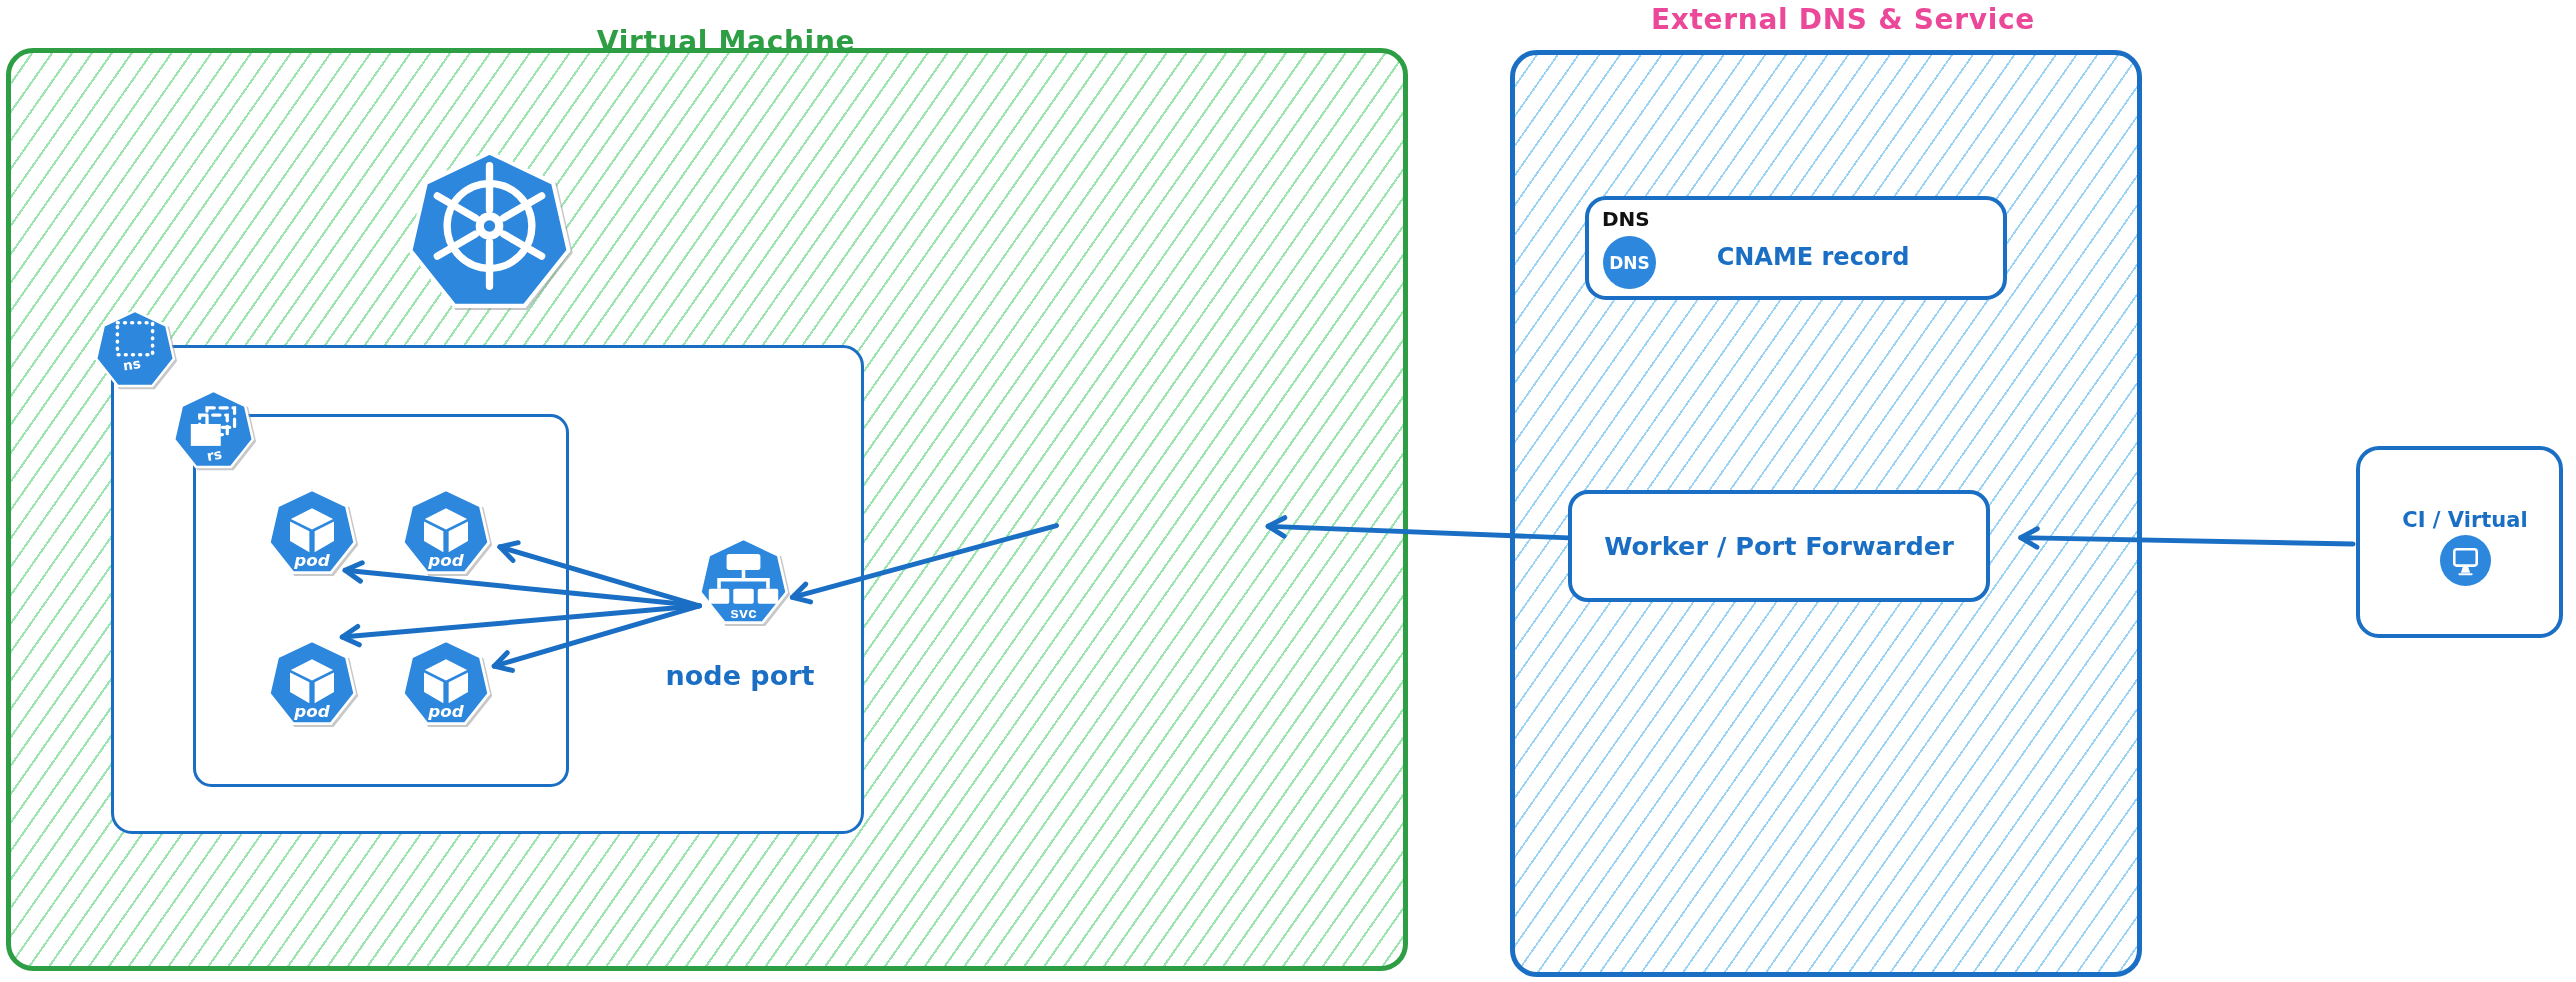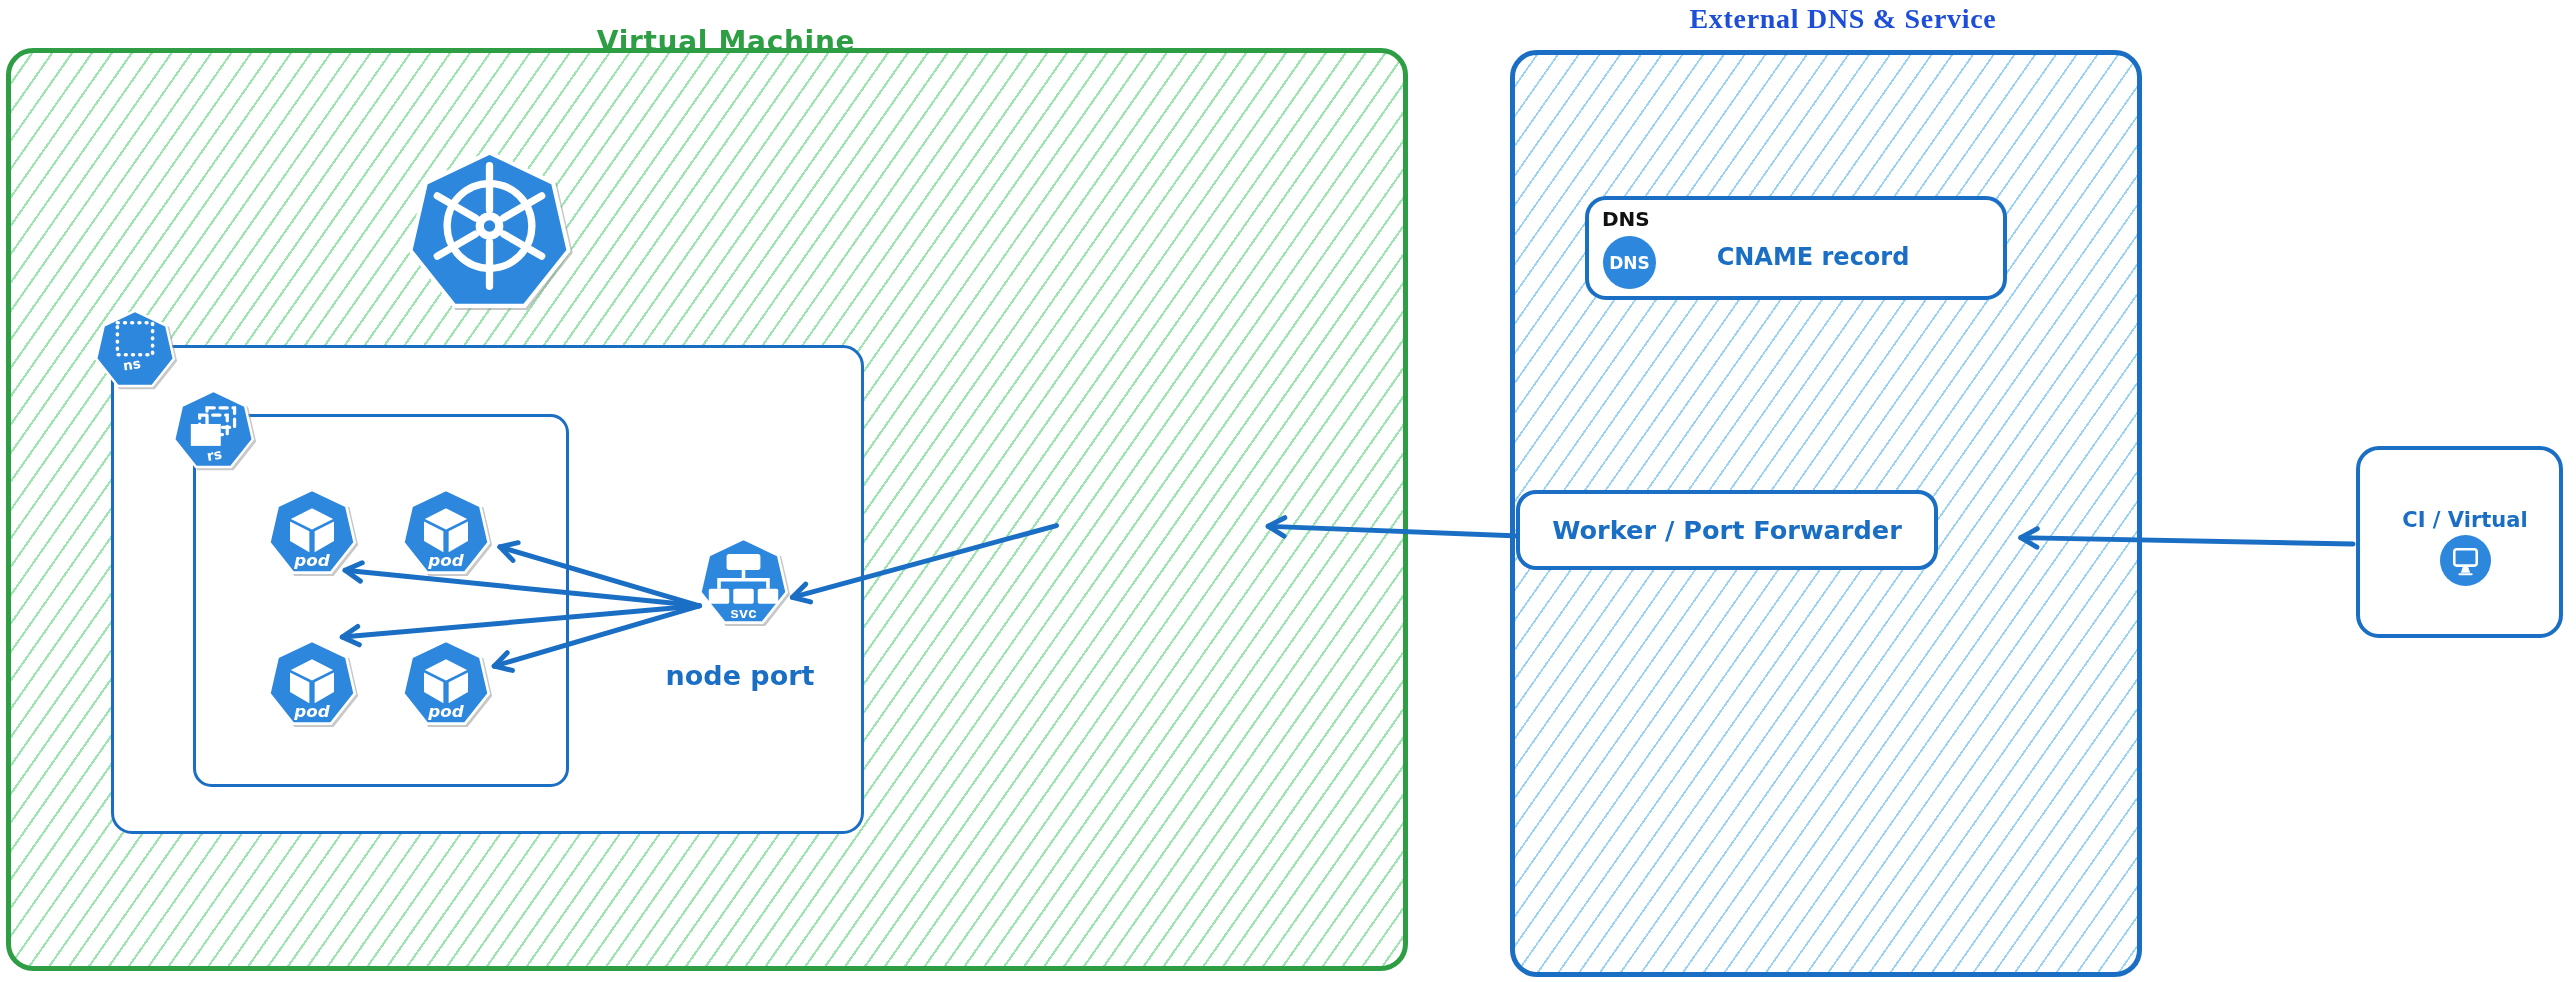--- a/index.html
+++ b/index.html
@@ -27,21 +27,21 @@
   }
   .region-title{
     position:absolute;
     transform:translateX(-50%);
     font-size:28px;
     font-weight:bold;
     letter-spacing:0.7px;
     white-space:nowrap;
   }
   .region-title.green{color:#2e9e44;margin-top:24px;}
-  .region-title.blue{color:#1d4ed8;font-family:Liberation Serif, serif;}
+  .region-title.blue{color:#ec4899;}
   
   .whitebox{
     position:absolute;
     box-sizing:border-box;
     background:#ffffff;
     border:3.6px solid #1a6fc4;
   }
   .labelbox{
     position:absolute;
     box-sizing:border-box;
@@ -210,21 +210,21 @@
   <div class="caption" style="left:740px;top:660px;">node port</div>
 
 
   <div class="whitebox" style="left:1585px;top:196px;width:422px;height:104px;border-radius:21px;border-width:4.3px;"></div>
   <div class="dns-tag" style="left:1602px;top:207px;">DNS</div>
   <div class="blue-circle" style="left:1603px;top:236px;width:53px;height:53px;font-size:17px;">
     <span>DNS</span>
   </div>
   <div class="abs" style="left:1813px;top:243px;transform:translateX(-50%);color:#1a6fc4;font-size:24px;font-weight:bold;white-space:nowrap;">CNAME record</div>
 
-  <div class="labelbox blue" style="left:1516px;top:490px;width:422px;height:80px;">
+  <div class="labelbox blue" style="left:1568px;top:490px;width:422px;height:112px;">
     <span>Worker / Port Forwarder</span>
   </div>
 
   <div class="whitebox" style="left:2356px;top:446px;width:207px;height:192px;border-radius:23px;border-width:4.3px;"></div>
   <div class="ci-label" style="left:2465px;top:508px;">CI / Virtual</div>
   <div class="blue-circle" style="left:2440px;top:535px;width:51px;height:51px;">
     <svg width="51" height="51" viewBox="0 0 100 100">
       <rect x="28" y="28" width="44" height="32" rx="5" fill="none" stroke="#ffffff" stroke-width="5"></rect>
       <path d="M45,62 L55,62 L59,74 L41,74 Z" fill="#ffffff"></path>
       <line x1="38" y1="77" x2="62" y2="77" stroke="#ffffff" stroke-width="4" stroke-linecap="round"></line>

